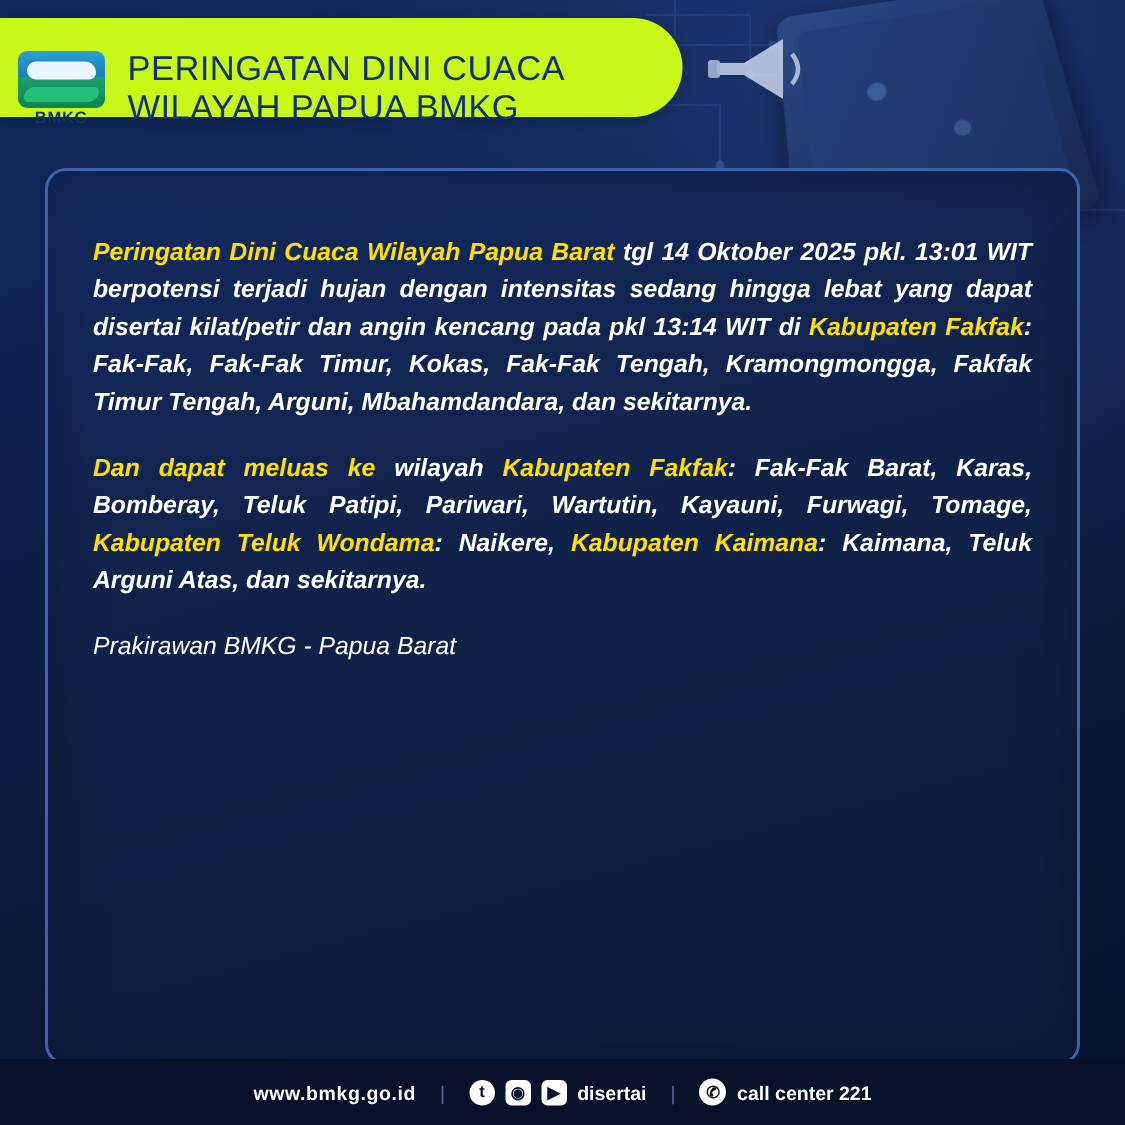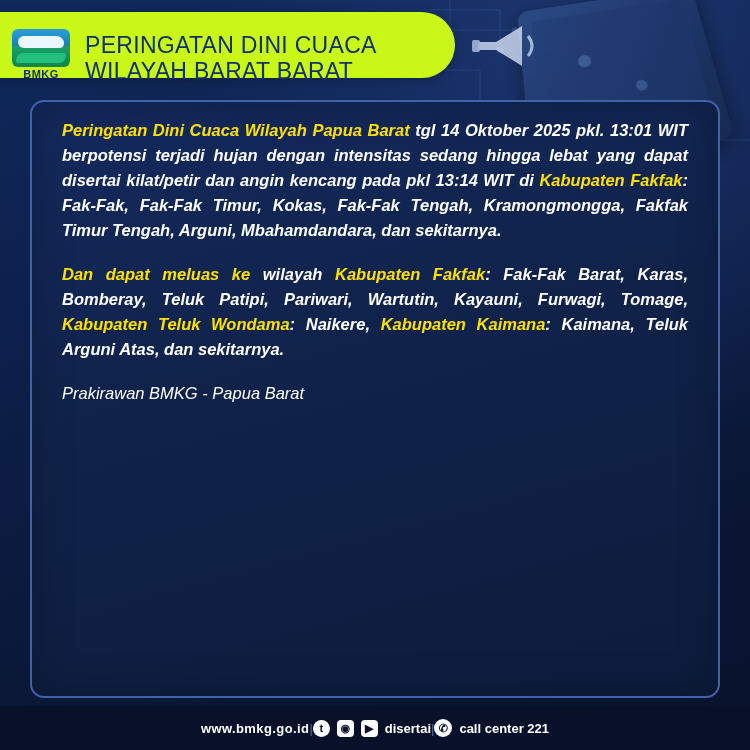--- a/index.html
+++ b/index.html
@@ -63,21 +63,21 @@
   .header-band {
     position: absolute; top: 12px; left: 0;
     width: 455px; height: 66px;
     background: #c8f718;
     border-radius: 0 34px 34px 0;
     box-shadow: 0 2px 8px rgba(0,0,0,0.25);
   }
   .logo {
     position: absolute; left: 10px; top: 17px;
     width: 62px; height: 56px;
-    display: flex; flex-direction: column; align-items: center; justify-content: flex-start;
+    display: flex; flex-direction: column; align-items: center; justify-content: flex-end;
   }
   .logo-badge {
     width: 58px; height: 38px;
     background: linear-gradient(#2a9fd6 0%, #1b7fb5 45%, #19a06b 46%, #13834f 100%);
     border-radius: 6px;
     position: relative;
     overflow: hidden;
   }
   .logo-badge:before {
     content: "";
@@ -101,26 +101,26 @@
     color: #12306b;
     font-size: 23px; font-weight: normal;
     line-height: 26px;
     letter-spacing: 0.3px;
   }
   .header-title .l2 { display: block; }
 
   
   .card {
     position: absolute;
-    left: 30px; top: 100px;
+    left: 30px; top: 112px;
     width: 690px; height: 598px;
     background: linear-gradient(165deg, #132a5e 0%, #102249 45%, #0d1c3d 100%);
     border: 2px solid #3d63ad;
     border-radius: 14px;
-    padding: 16px 30px;
+    padding: 42px 30px;
     box-shadow: inset 0 0 40px rgba(0,0,0,0.25);
   }
   .body-text {
     color: #ffffff;
     font-size: 16.5px;
     line-height: 25px;
     text-align: justify;
     font-weight: bold;
     font-style: italic;
   }
@@ -129,21 +129,21 @@
   .plain { color: #ffffff; }
   .note { color: #ffe000; }
   .sign { color: #ffffff; font-style: italic; font-weight: normal; }
 
   
   .footer {
     position: absolute; left: 0; bottom: 0;
     width: 750px; height: 44px;
     background: #081129;
     display: flex; align-items: center; justify-content: center;
-    gap: 0;
+    gap: 16px;
     color: #ffffff;
     font-size: 13px; font-weight: bold;
   }
   .footer .sep { color: #4b6ca8; font-weight: normal; }
   .soc { display: inline-flex; align-items: center; gap: 7px; }
   .soc-ic {
     width: 17px; height: 17px; border-radius: 4px;
     background: #ffffff; color: #081129;
     display: inline-flex; align-items: center; justify-content: center;
     font-size: 11px; font-weight: bold;
@@ -192,21 +192,21 @@
     </svg>
   </div>
 
   <div class="header-band">
     <div class="logo">
       <div class="logo-badge"></div>
       <div class="logo-text">BMKG</div>
     </div>
     <div class="header-title">
       <span class="l1">PERINGATAN DINI CUACA</span>
-      <span class="l2">WILAYAH BARAT BARAT</span>
+      <span class="l2">WILAYAH PAPUA BMKG</span>
     </div>
   </div>
 
   <div class="card">
     <div class="body-text">
 
       <p>
         <span class="hl">Peringatan Dini Cuaca Wilayah Papua Barat</span><span class="plain"> tgl 14 Oktober 2025 pkl. 13:01 WIT berpotensi terjadi hujan dengan intensitas sedang hingga lebat yang dapat disertai kilat/petir dan angin kencang pada pkl 13:14 WIT di </span><span class="hl">Kabupaten Fakfak</span><span class="plain">: Fak-Fak, Fak-Fak Timur, Kokas, Fak-Fak Tengah, Kramongmongga, Fakfak Timur Tengah, Arguni, Mbahamdandara, dan sekitarnya.</span>
       </p>
 

